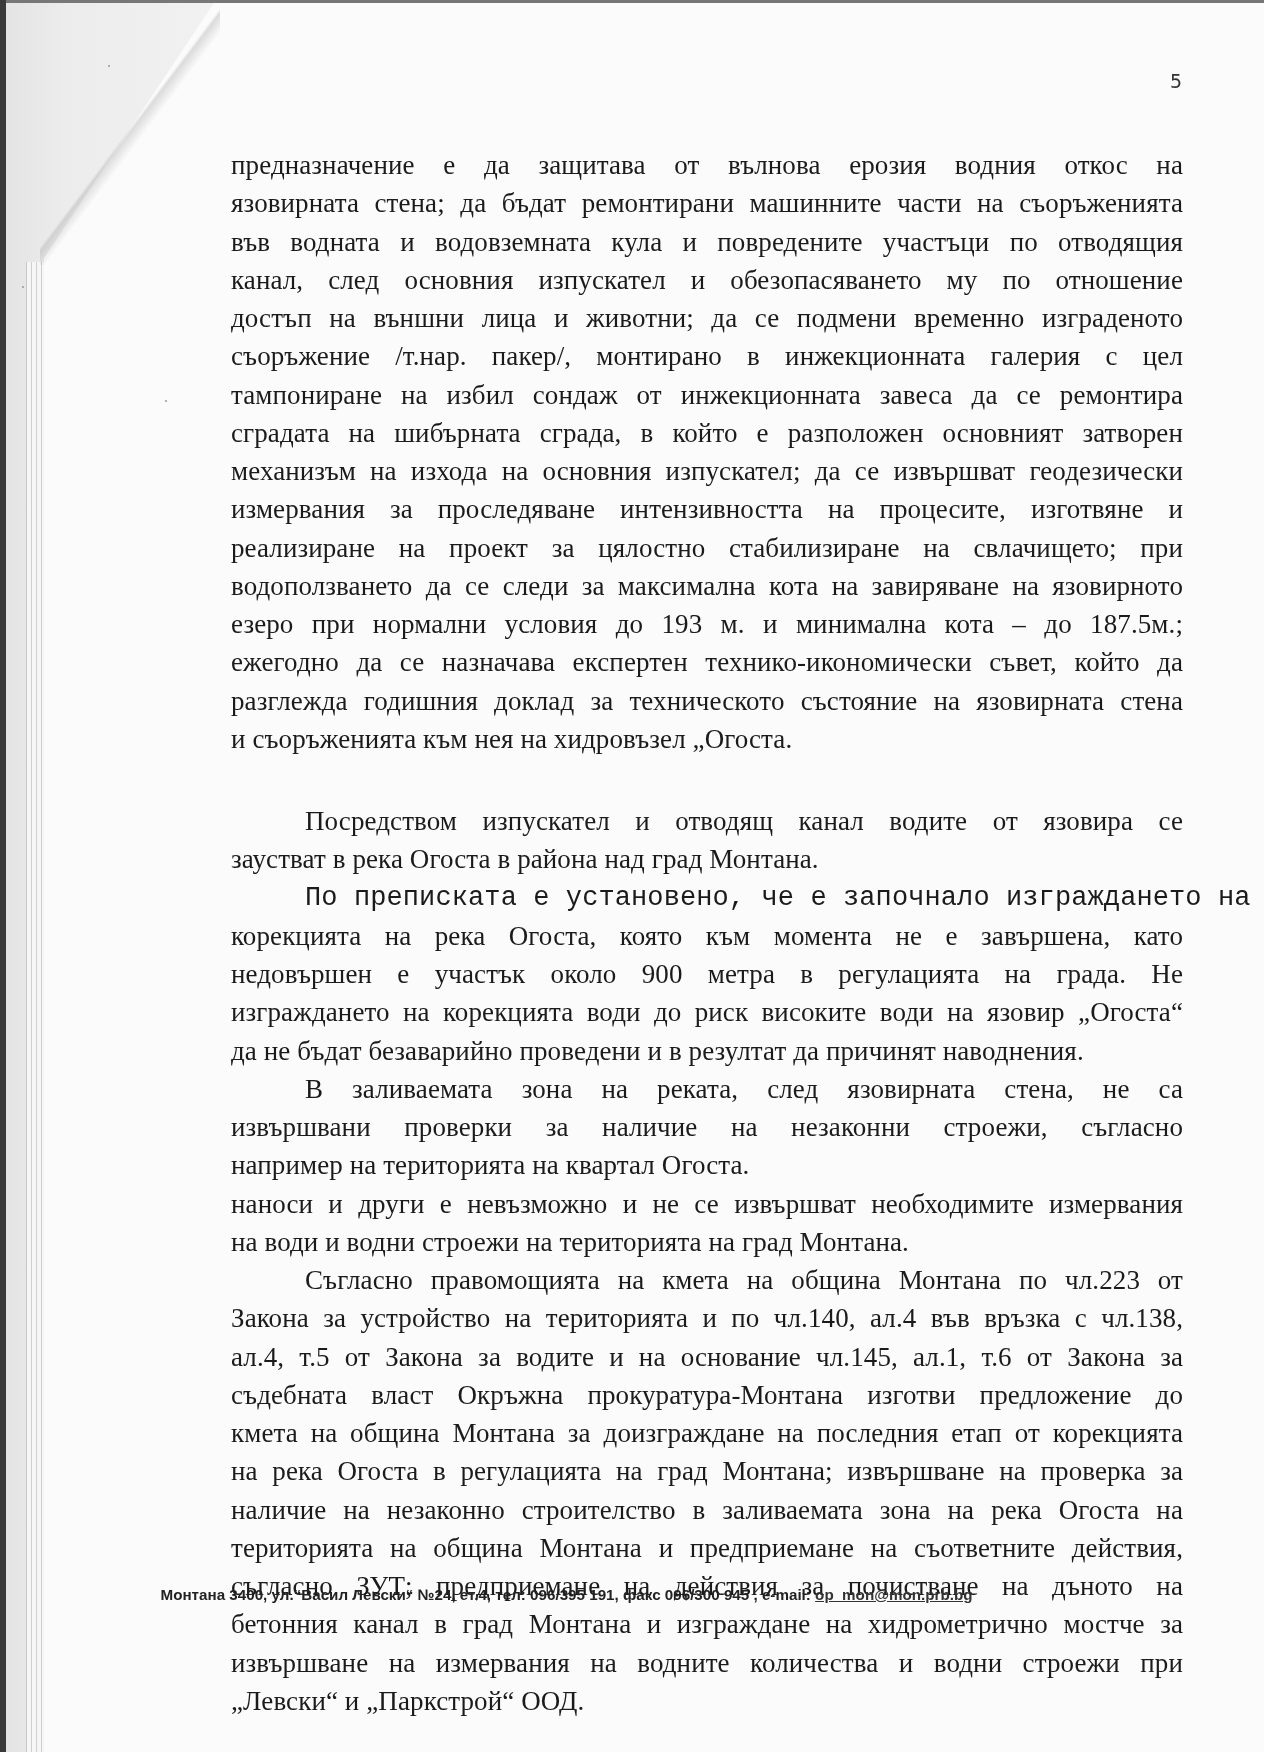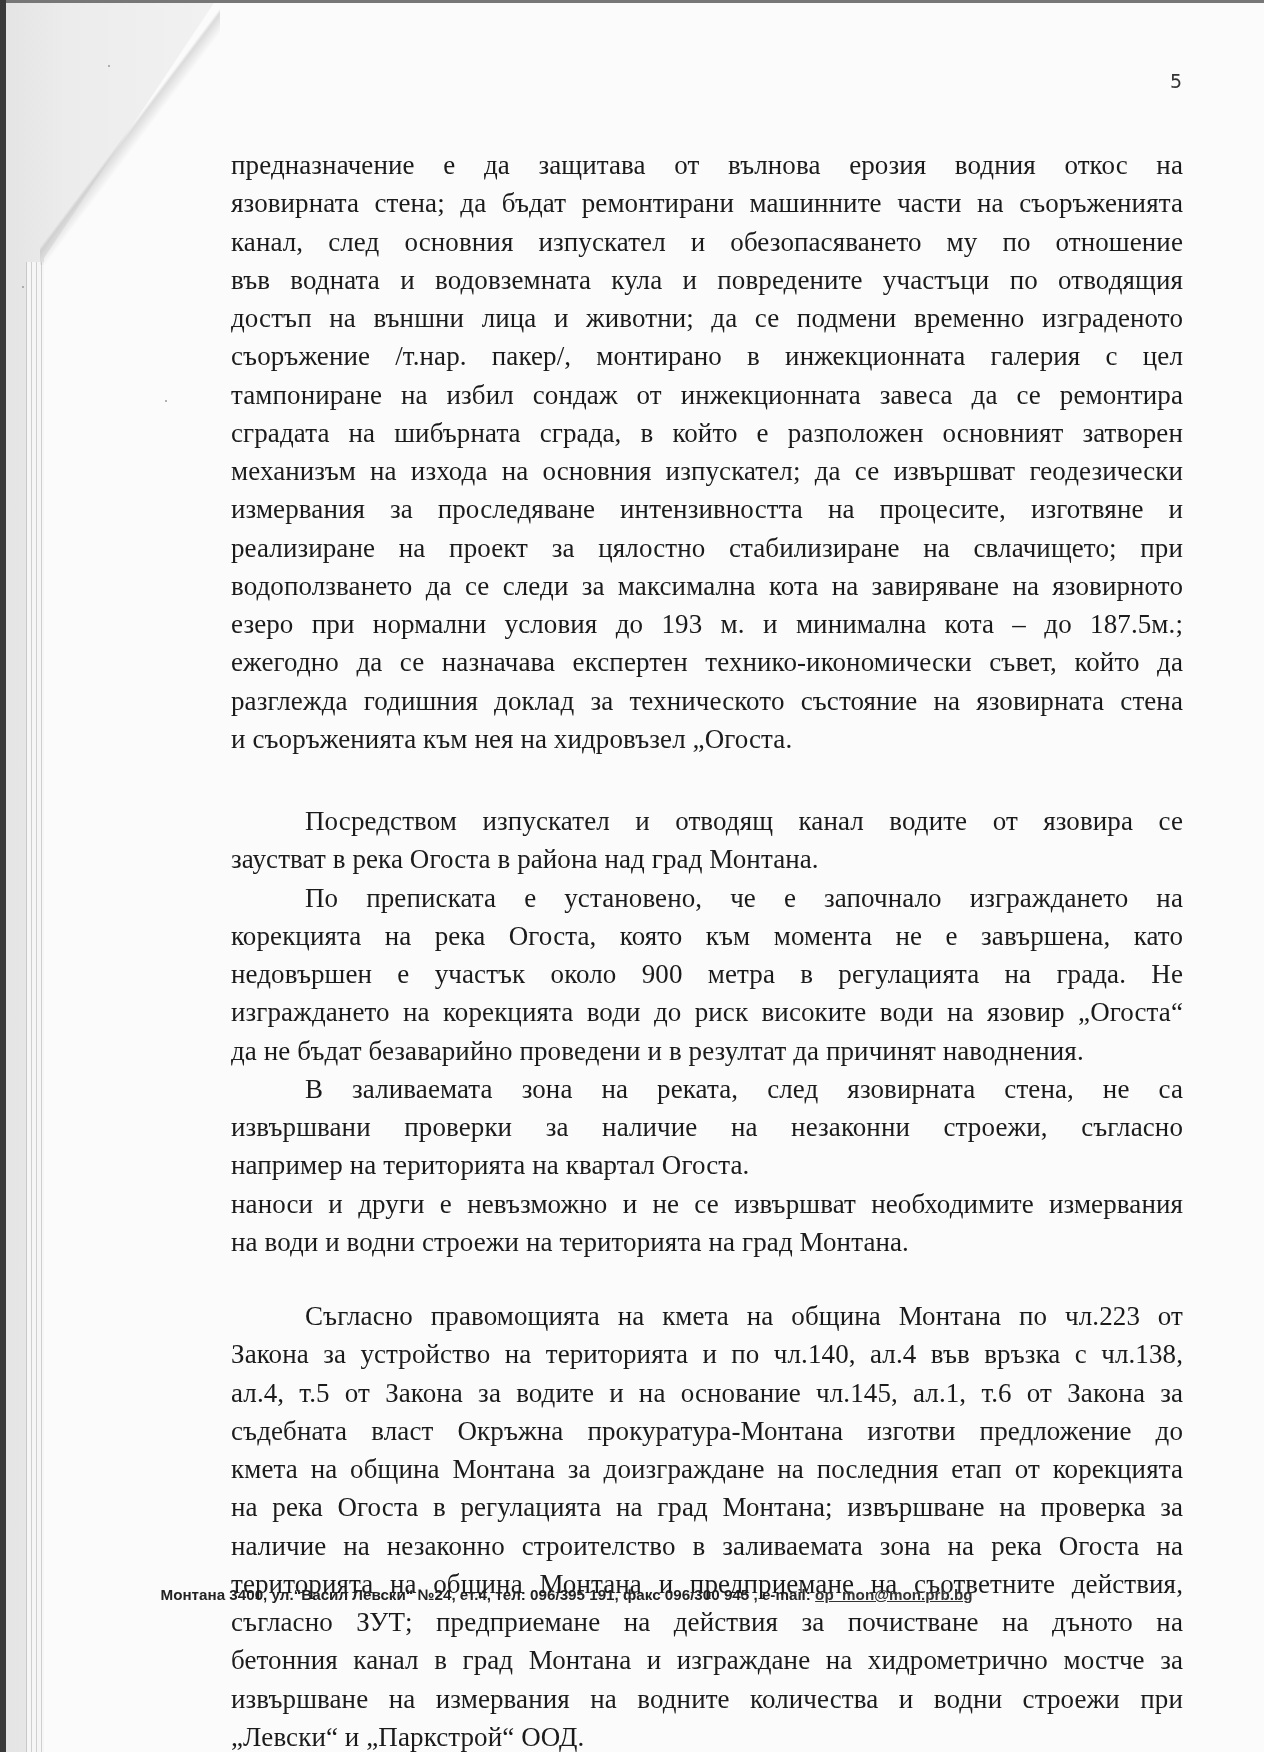--- a/index.html
+++ b/index.html
@@ -71,57 +71,57 @@
 <div class="speck" style="left:165px;top:400px;"></div>
 <div class="speck" style="left:108px;top:65px;"></div>
 <div class="speck" style="left:22px;top:286px;"></div>
 
 <div class="page-number">5</div>
 
 <div class="body-text" id="body-text">
     <div>
       <span class="line">предназначение е да защитава от вълнова ерозия водния откос на</span>
       <span class="line">язовирната стена; да бъдат ремонтирани машинните части на съоръженията</span>
+      <span class="line">във водната и водовземната кула и повредените участъци по отводящия</span>
       <span class="line">канал, след основния изпускател и обезопасяването му по отношение</span>
-      <span class="line">във водната и водовземната кула и повредените участъци по отводящия</span>
       <span class="line">достъп на външни лица и животни; да се подмени временно изграденото</span>
       <span class="line">съоръжение /т.нар. пакер/, монтирано в инжекционната галерия с цел</span>
       <span class="line">тампониране на избил сондаж от инжекционната завеса да се ремонтира</span>
       <span class="line">сградата на шибърната сграда, в който е разположен основният затворен</span>
       <span class="line">механизъм на изхода на основния изпускател; да се извършват геодезически</span>
       <span class="line">измервания за проследяване интензивността на процесите, изготвяне и</span>
       <span class="line">реализиране на проект за цялостно стабилизиране на свлачището; при</span>
       <span class="line">водоползването да се следи за максимална кота на завиряване на язовирното</span>
       <span class="line">езеро при нормални условия до 193 м. и минимална кота – до 187.5м.;</span>
       <span class="line">ежегодно да се назначава експертен технико-икономически съвет, който да</span>
       <span class="line">разглежда годишния доклад за техническото състояние на язовирната стена</span>
       <span class="line last">и съоръженията към нея на хидровъзел „Огоста.</span>
     </div>
     <div>
       <span class="line" style="padding-left: 74px; margin-top: 44px;">Посредством изпускател и отводящ канал водите от язовира се</span>
       <span class="line last">заустват в река Огоста в района над град Монтана.</span>
     </div>
     <div>
-      <span class="line" style="padding-left: 74px;">По преписката е установено, че е започнало изграждането на</span>
+      <span class="line" style="padding-left: 74px; font-family: Liberation Mono, monospace;">По преписката е установено, че е започнало изграждането на</span>
       <span class="line">корекцията на река Огоста, която към момента не е завършена, като</span>
       <span class="line">недовършен е участък  около 900 метра в регулацията на града. Не</span>
       <span class="line">изграждането на корекцията води до риск високите води на язовир „Огоста“</span>
       <span class="line last">да не бъдат безаварийно проведени и в резултат да причинят наводнения.</span>
     </div>
     <div>
       <span class="line" style="padding-left: 74px;">В заливаемата зона на реката, след язовирната стена, не са</span>
       <span class="line">извършвани проверки за наличие на незаконни строежи, съгласно</span>
       <span class="line last">например  на територията на квартал Огоста.</span>
     </div>
     <div>
       <span class="line">наноси и други е невъзможно и не се извършват необходимите измервания</span>
       <span class="line last">на води и водни строежи на територията на град Монтана.</span>
     </div>
     <div>
-      <span class="line" style="padding-left: 74px; margin-top: 36px;">Съгласно правомощията на кмета на община Монтана по чл.223 от</span>
+      <span class="line" style="padding-left: 74px;">Съгласно правомощията на кмета на община Монтана по чл.223 от</span>
       <span class="line">Закона за устройство на територията и по чл.140, ал.4 във връзка с чл.138,</span>
       <span class="line">ал.4, т.5 от Закона за водите и на основание чл.145, ал.1, т.6 от Закона за</span>
       <span class="line">съдебната власт Окръжна прокуратура-Монтана изготви предложение до</span>
       <span class="line">кмета на община Монтана за доизграждане на последния етап от корекцията</span>
       <span class="line">на река Огоста в регулацията на град Монтана; извършване на проверка за</span>
       <span class="line">наличие на незаконно строителство в заливаемата зона  на река Огоста на</span>
       <span class="line">територията на община Монтана и предприемане на съответните действия,</span>
       <span class="line">съгласно ЗУТ; предприемане на действия за почистване на дъното на</span>
       <span class="line">бетонния канал в град Монтана и изграждане на хидрометрично мостче за</span>
       <span class="line">извършване на измервания на водните количества и водни строежи при</span>

